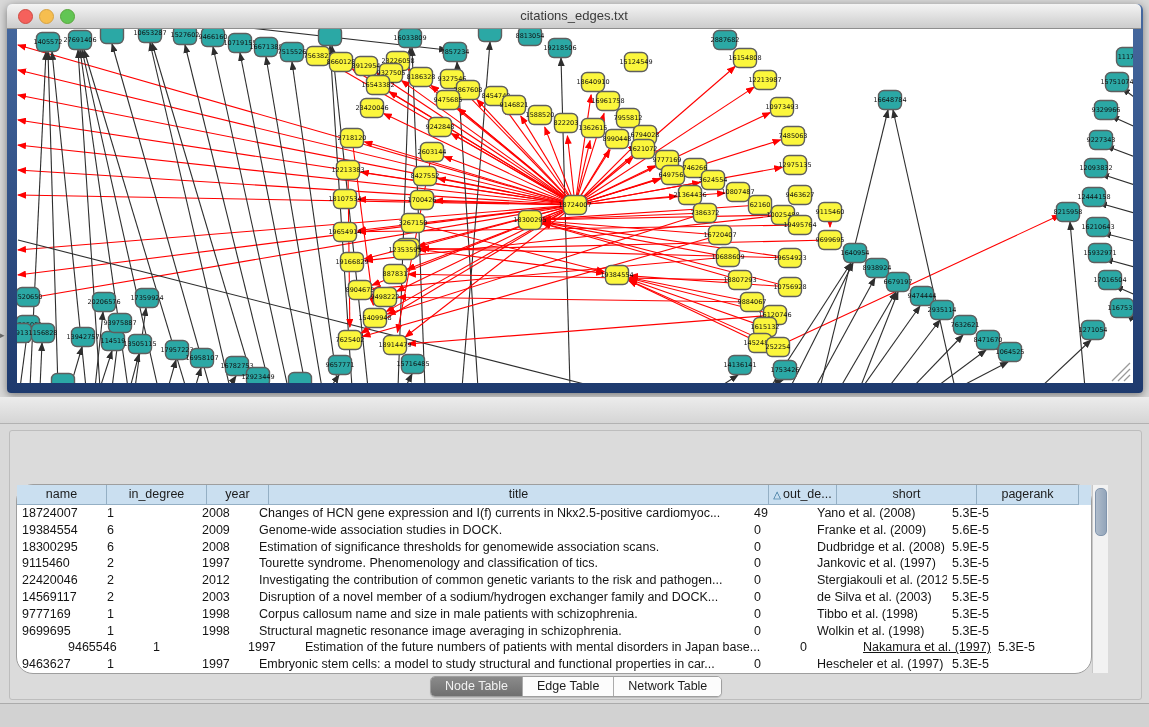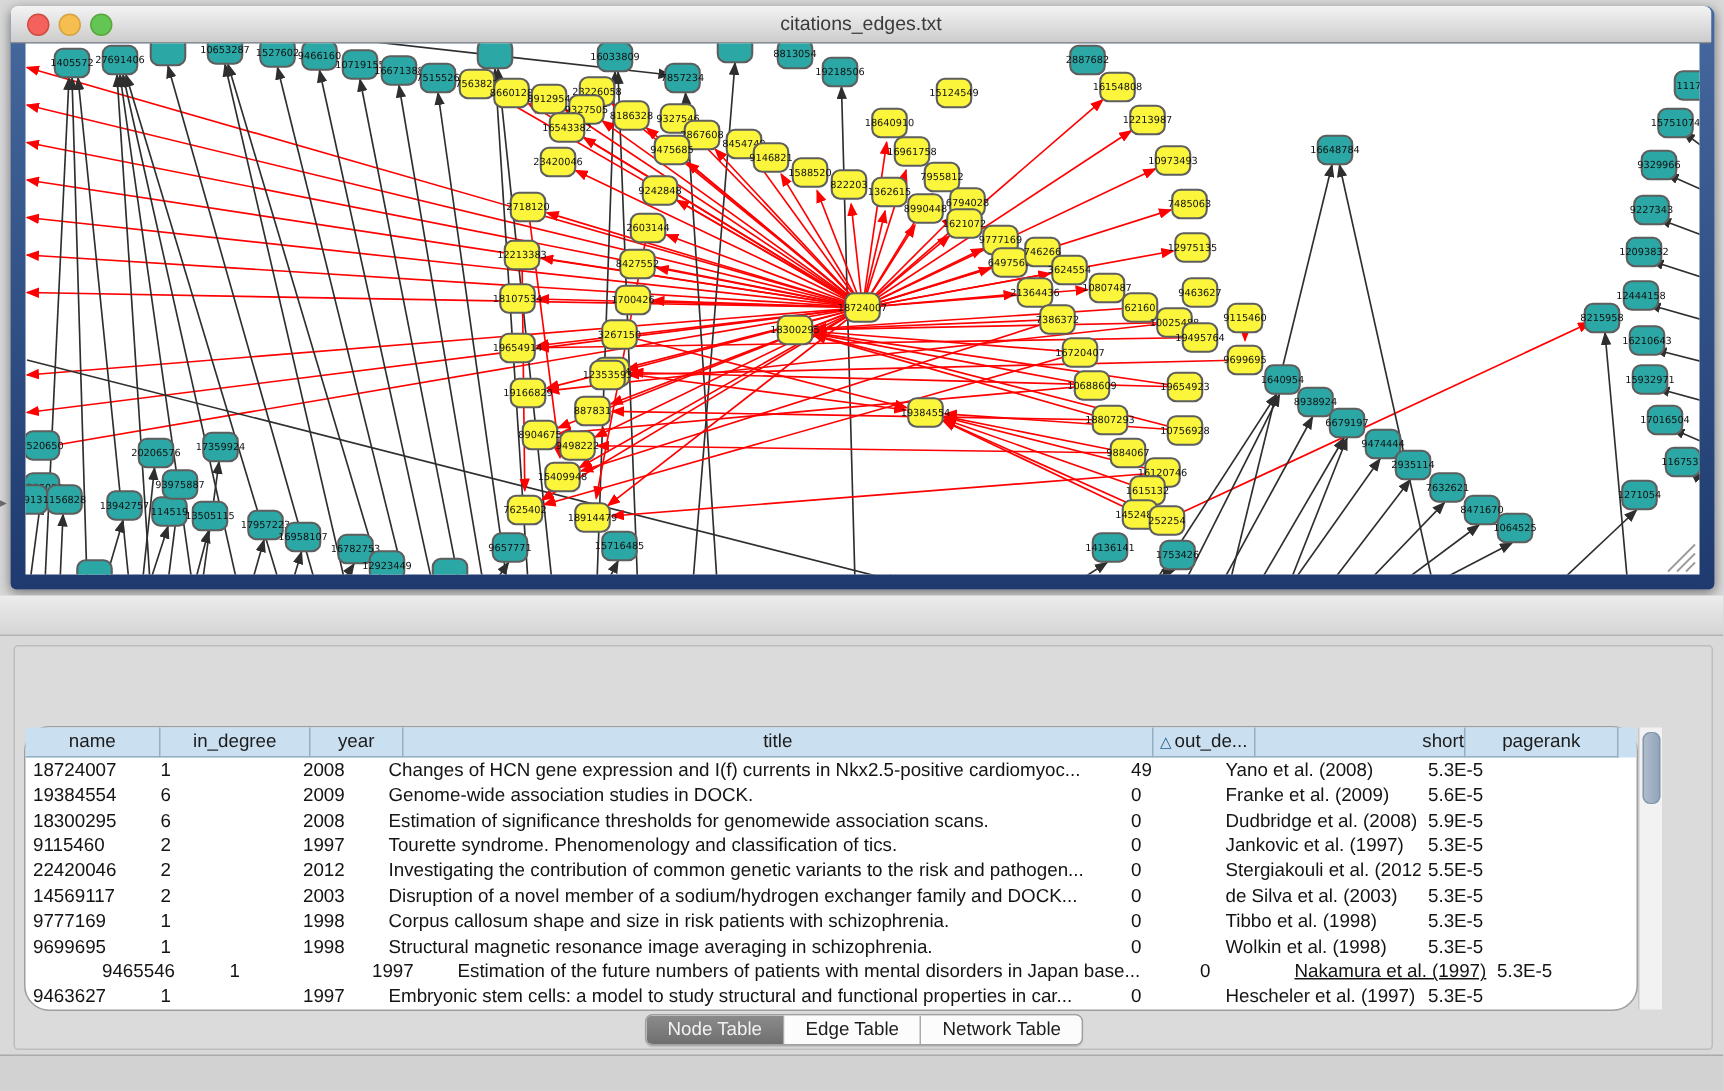--- a/index.html
+++ b/index.html
@@ -759,21 +759,21 @@
 <div class="abs" id="tp-body">
   <div class="abs" id="tp-inner" style="left:9px;top:6px;"></div>
 
   <div class="abs" id="table" style="left:16px;top:60px;border-radius:17px;">
     <div id="thead">
         <div class="th" style="width: 90px;">name</div>
         <div class="th" style="width: 100px;">in_degree</div>
         <div class="th" style="width: 62px;">year</div>
         <div class="th" style="width: 500px;">title</div>
         <div class="th" style="width: 68px;"><span class="sort-glyph">△</span>out_de...</div>
-        <div class="th" style="width: 140px; text-align: right;">short</div>
+        <div class="th" style="width: 140px;">short</div>
         <div class="th" style="width: 102px;">pagerank</div>
       </div>
     <div id="tbody">
         <div class="tr">
           <div class="td" style="width: 85px;">18724007</div>
           <div class="td" style="width: 95px;">1</div>
           <div class="td" style="width: 57px;">2008</div>
           <div class="td" style="width: 495px;">Changes of HCN gene expression and I(f) currents in Nkx2.5-positive cardiomyoc...</div>
           <div class="td" style="width: 63px;">49</div>
           <div class="td" style="width: 135px;">Yano et al. (2008)</div>
@@ -821,21 +821,21 @@
           <div class="td" style="width: 57px;">2003</div>
           <div class="td" style="width: 495px;">Disruption of a novel member of a sodium/hydrogen exchanger family and DOCK...</div>
           <div class="td" style="width: 63px;">0</div>
           <div class="td" style="width: 135px;">de Silva et al. (2003)</div>
           <div class="td" style="width: 97px;">5.3E-5</div>
         </div>
         <div class="tr">
           <div class="td" style="width: 85px;">9777169</div>
           <div class="td" style="width: 95px;">1</div>
           <div class="td" style="width: 57px;">1998</div>
-          <div class="td" style="width: 495px;">Corpus callosum shape and size in risk patients with schizophrenia.</div>
+          <div class="td" style="width: 495px;">Corpus callosum name and size in male patients with schizophrenia.</div>
           <div class="td" style="width: 63px;">0</div>
           <div class="td" style="width: 135px;">Tibbo et al. (1998)</div>
           <div class="td" style="width: 97px;">5.3E-5</div>
         </div>
         <div class="tr">
           <div class="td" style="width: 85px;">9699695</div>
           <div class="td" style="width: 95px;">1</div>
           <div class="td" style="width: 57px;">1998</div>
           <div class="td" style="width: 495px;">Structural magnetic resonance image averaging in schizophrenia.</div>
           <div class="td" style="width: 63px;">0</div>

